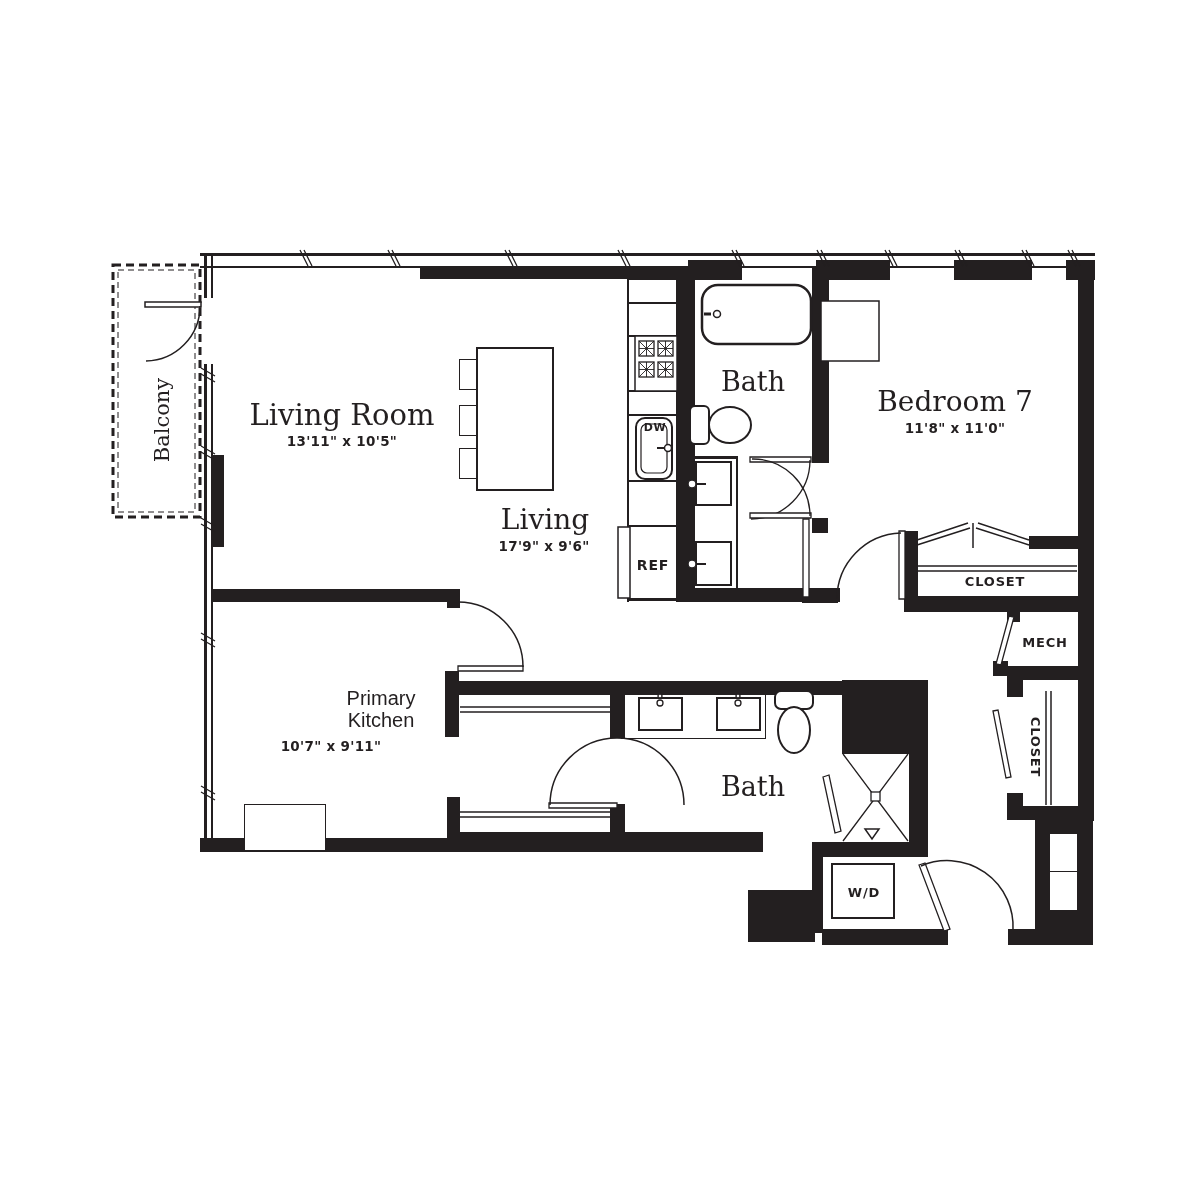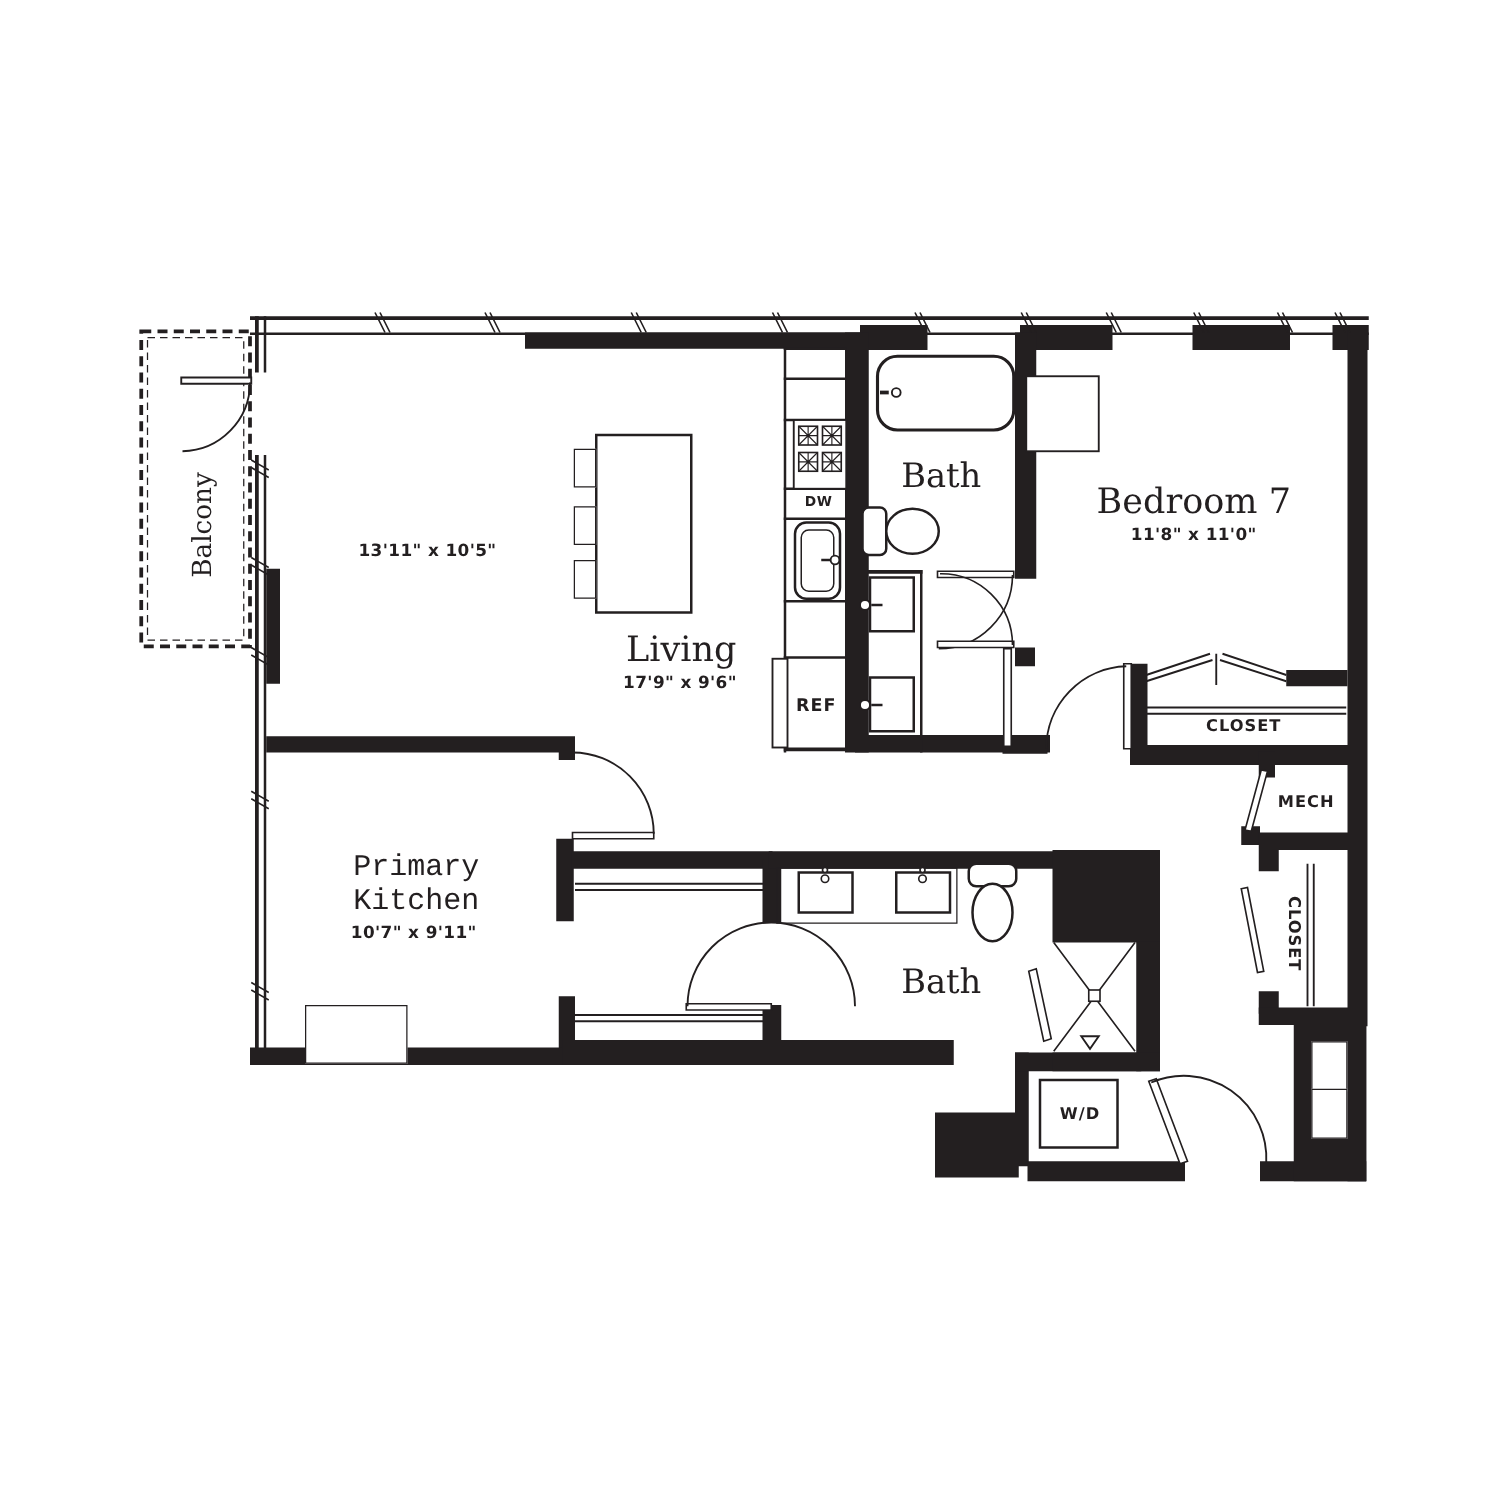--- a/index.html
+++ b/index.html
@@ -4,21 +4,21 @@
 <style>
   html,body{margin:0;padding:0;background:#ffffff;}
   #canvas{position:relative;width:1201px;height:1201px;background:#ffffff;overflow:hidden;
           font-family:"DejaVu Sans",sans-serif;color:#231f20;}
   .w{position:absolute;background:#231f20;}
   .gap{position:absolute;background:#ffffff;}
   .thinbox{position:absolute;background:#ffffff;border:1.5px solid #231f20;box-sizing:border-box;}
   svg.layer{position:absolute;left:0;top:0;}
   .lbl{position:absolute;transform:translate(-50%,-50%);white-space:nowrap;color:#231f20;}
   .rname{font-family:"DejaVu Serif",serif;font-size:28px;}
-  .rname-sm{font-family:Liberation Mono, monospace;font-size:24px;line-height:1.12;text-align:center;}
+  .rname-sm{font-family:Liberation Sans, sans-serif;font-size:20px;line-height:1.12;text-align:center;margin-left:48px;}
   .dims{font-family:"DejaVu Sans",sans-serif;font-weight:bold;font-size:13.5px;letter-spacing:.3px;}
   .tag{font-family:"DejaVu Sans",sans-serif;font-weight:bold;font-size:13px;letter-spacing:.8px;}
   .tag-sm{font-family:"DejaVu Sans",sans-serif;font-weight:bold;font-size:11px;letter-spacing:.5px;}
   .rot-ccw{transform:translate(-50%,-50%) rotate(-90deg);}
   .rot-cw{transform:translate(-50%,-50%) rotate(90deg);}
 </style>
 </head>
 <body>
 
 <div id="canvas">
@@ -182,20 +182,21 @@
     <rect x="636" y="418" width="36" height="61" rx="9" fill="#ffffff" stroke="#231f20" stroke-width="2"></rect>
     <rect x="641" y="424" width="26" height="49" rx="6" fill="none" stroke="#231f20" stroke-width="1.2"></rect>
     <circle cx="668" cy="448" r="3.5" fill="#ffffff" stroke="#231f20" stroke-width="1.5"></circle>
     <path d="M657 448 H664" stroke="#231f20" stroke-width="2"></path>
 
     <rect x="618" y="527" width="12" height="71" fill="#ffffff" stroke="#231f20" stroke-width="1.5"></rect>
   </svg>
 
   <div class="lbl rname rot-ccw" style="left:162px;top:420px;font-size:21px">Balcony</div>
 
+  <div class="lbl rname" style="left:342px;top:415px;font-size:29px">Living Room</div>
   <div class="lbl dims" style="left:342px;top:441px">13'11" x 10'5"</div>
 
   <div class="lbl rname" style="left:545px;top:519px">Living</div>
   <div class="lbl dims" style="left:544px;top:546px">17'9" x 9'6"</div>
 
   <div class="lbl rname" style="left:753px;top:381px;font-size:27px">Bath</div>
 
   <div class="lbl rname" style="left:955px;top:401px">Bedroom 7</div>
   <div class="lbl dims" style="left:955px;top:428px">11'8" x 11'0"</div>
 
@@ -204,17 +205,17 @@
     <span style="display:block">Kitchen</span>
   </div>
   <div class="lbl dims" style="left:331px;top:746px">10'7" x 9'11"</div>
 
   <div class="lbl rname" style="left:753px;top:786px;font-size:27px">Bath</div>
 
   <div class="lbl tag" style="left:995px;top:581px">CLOSET</div>
   <div class="lbl tag" style="left:1045px;top:642px">MECH</div>
   <div class="lbl tag rot-cw" style="left:1035px;top:747px">CLOSET</div>
 
-  <div class="lbl tag-sm" style="left:655px;top:401px">DW</div>
+  <div class="lbl tag-sm" style="left:655px;top:427px">DW</div>
   <div class="lbl tag" style="left:653px;top:565px;font-size:14px">REF</div>
   <div class="lbl tag" style="left:864px;top:892px">W/D</div>
 
 </div>
 
 </body></html>

